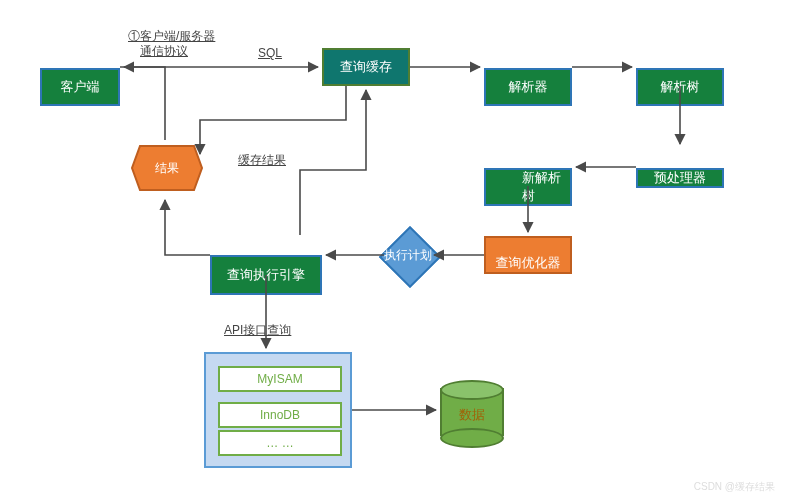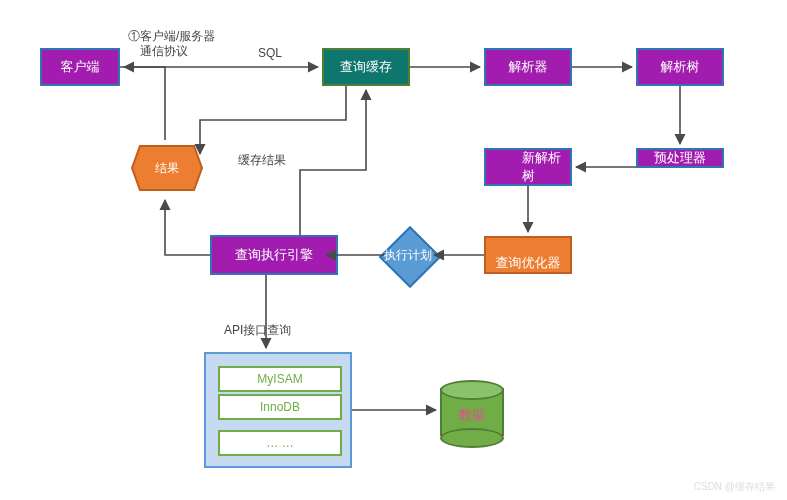--- a/index.html
+++ b/index.html
@@ -1,30 +1,30 @@
 <!DOCTYPE html>
 <html><head>
 <meta charset="utf-8">
 <style>
   html, body { margin: 0; padding: 0; width: 787px; height: 500px; font-family: "Microsoft YaHei", sans-serif; background: #fff; position: relative; }
   .box { position: absolute; display: flex; align-items: center; justify-content: center; font-size: 13px; color: #fff; border: 2px solid; box-sizing: border-box; }
-  .blue { background: #a21caf; border-color: #2e75b6; }
+  .blue { background: #15803d; border-color: #2e75b6; margin-top: 20px; }
   .green { background: #0f766e; border-color: #507e32; }
   .orange { background: #ed7d31; border-color: #bf5e1f; align-items: flex-end; }
-  .lbl { position: absolute; font-size: 12px; color: #444; white-space: nowrap; }
+  .lbl { position: absolute; font-size: 12px; color: #444; white-space: nowrap; text-decoration: underline; }
   .watermark { position: absolute; font-size: 10px; color: #ddd; right: 12px; bottom: 6px; }
   .storage-box { position:absolute; border:2px solid #5b9bd5; background:#c5d9f1; box-sizing:border-box; }
   .engine-slot { position:absolute; border:2px solid #70ad47; background:#fff; color:#70ad47; display:flex; align-items:center; justify-content:center; font-size:12px; box-sizing:border-box; }
   .diamond { position:absolute; transform:rotate(45deg); background:#5b9bd5; border:2px solid #2e75b6; }
   .diamond-label { position:absolute; font-size:12px; color:#fff; display:flex; align-items:center; justify-content:center; pointer-events:none; }
   .cyl { position:absolute; }
   .cyl .body { position:absolute; left:0; right:0; background:#70ad47; border:2px solid #507e32; border-top:none; border-bottom:none; }
   .cyl .top-e { position:absolute; left:0; right:0; background:#8ac26b; border:2px solid #507e32; border-radius:50%; }
   .cyl .bot-e { position:absolute; left:0; right:0; background:#70ad47; border:2px solid #507e32; border-radius:50%; }
-  .cyl .txt { position:absolute; width:100%; text-align:center; color:#ec4899; font-size:13px; }
+  .cyl .txt { position:absolute; width:100%; text-align:center; color:#a16207; font-size:13px; }
   svg.arrows { position:absolute; left:0; top:0; width:787px; height:500px; pointer-events:none; }
 </style>
 </head>
 <body>
 
 <div class="box blue" style="left:40px; top:48px; width:80px; height:38px;">
     <span>客户端</span>
   </div>
 
 <div class="box green" style="left:322px; top:48px; width:88px; height:38px;">
@@ -49,36 +49,36 @@
 
 <div class="box orange" style="left:484px; top:236px; width:88px; height:38px;">
     <span>查询优化器</span>
   </div>
 
 <div class="diamond" style="left:388px; top:235px; width:40px; height:40px;"></div>
 <div class="diamond-label" style="left:376px; top:235px; width:64px; height:40px;">
     <span>执行计划</span>
   </div>
 
-<div class="box blue" style="left:210px; top:235px; width:128px; height:40px;justify-content:center;">
+<div class="box blue" style="left:210px; top:235px; width:112px; height:40px;justify-content:center;">
     <span>查询执行引擎</span>
   </div>
 
 <svg style="position:absolute; left:130px; top:140px; width:74px; height:56px;">
   <polygon points="10,6 64,6 72,28 64,50 10,50 2,28" fill="#ed7d31" stroke="#bf5e1f" stroke-width="2"></polygon>
 </svg>
 <div class="diamond-label" style="left:130px; top:140px; width:74px; height:56px;">
     <span>结果</span>
   </div>
 
 <div class="storage-box" style="left:204px; top:352px; width:148px; height:116px;">
   <div class="engine-slot" style="left:12px; top:12px; width:124px; height:26px;">
       <span>MyISAM</span>
     </div>
-  <div class="engine-slot" style="left:12px; top:40px; width:124px; height:26px;">
+  <div class="engine-slot" style="left:12px; top:48px; width:124px; height:26px;">
       <span>InnoDB</span>
     </div>
   <div class="engine-slot" style="left:12px; top:76px; width:124px; height:26px;">
       <span>… …</span>
     </div>
 </div>
 
 <div class="cyl" style="left:440px; top:380px; width:64px; height:64px;">
   <div class="body" style="top:8px; height:48px;"></div>
   <div class="bot-e" style="top:48px; height:16px;"></div>

